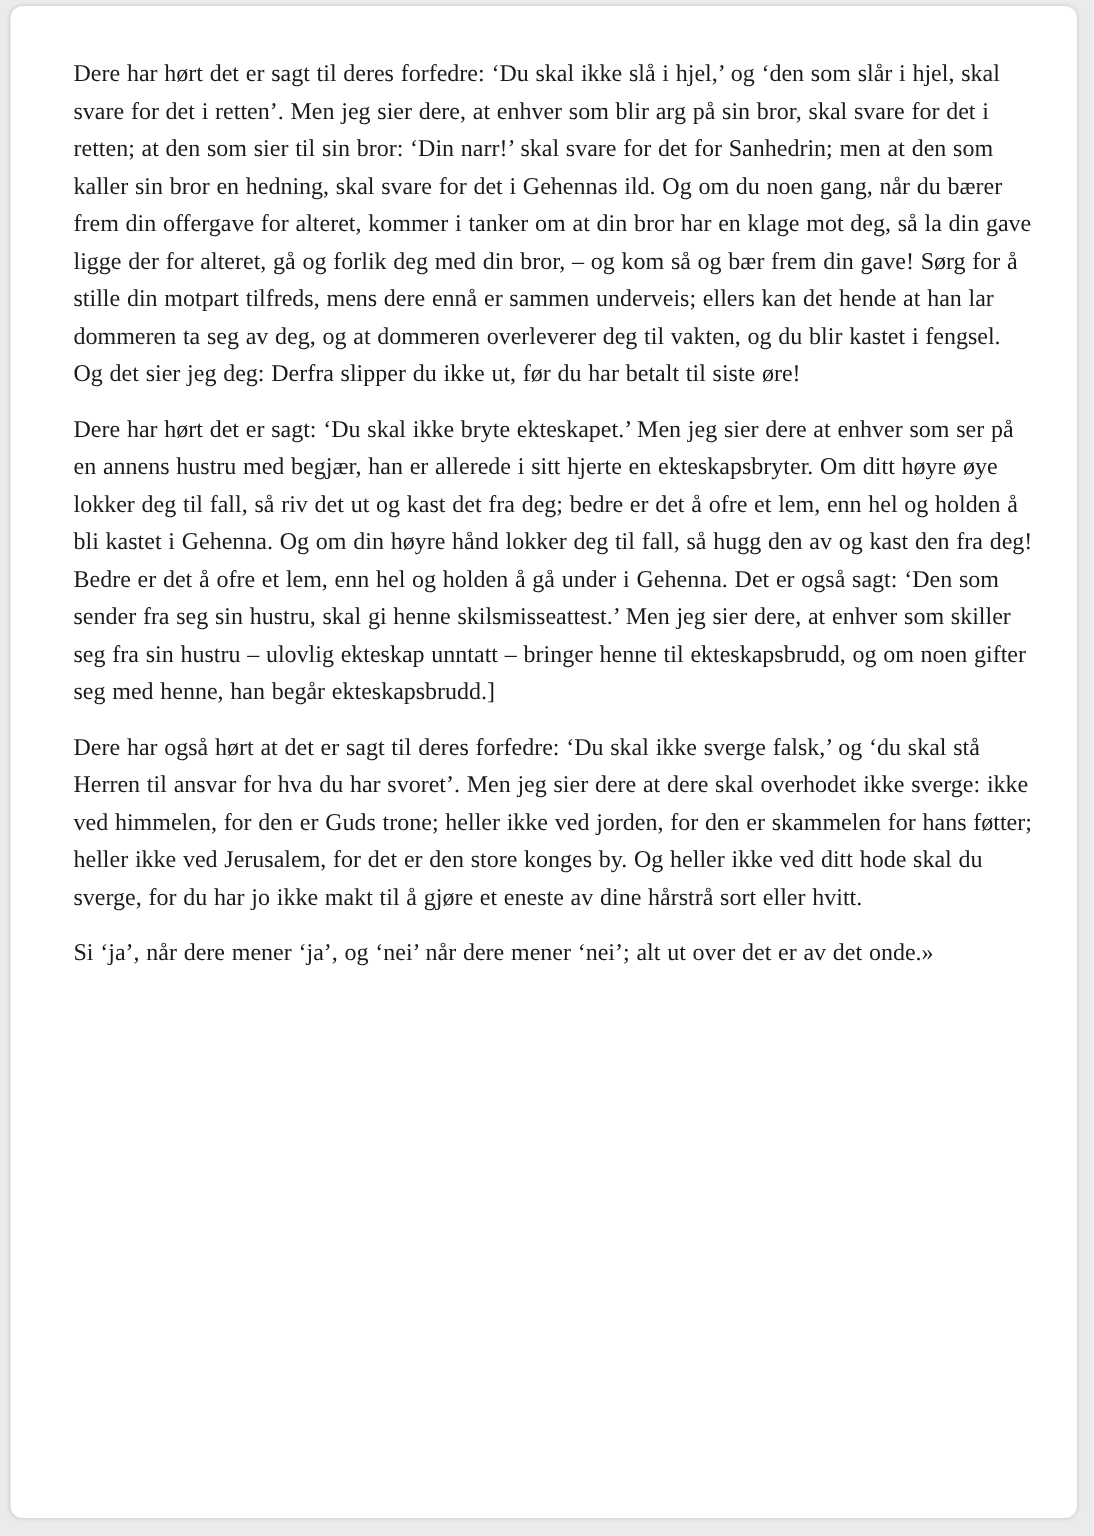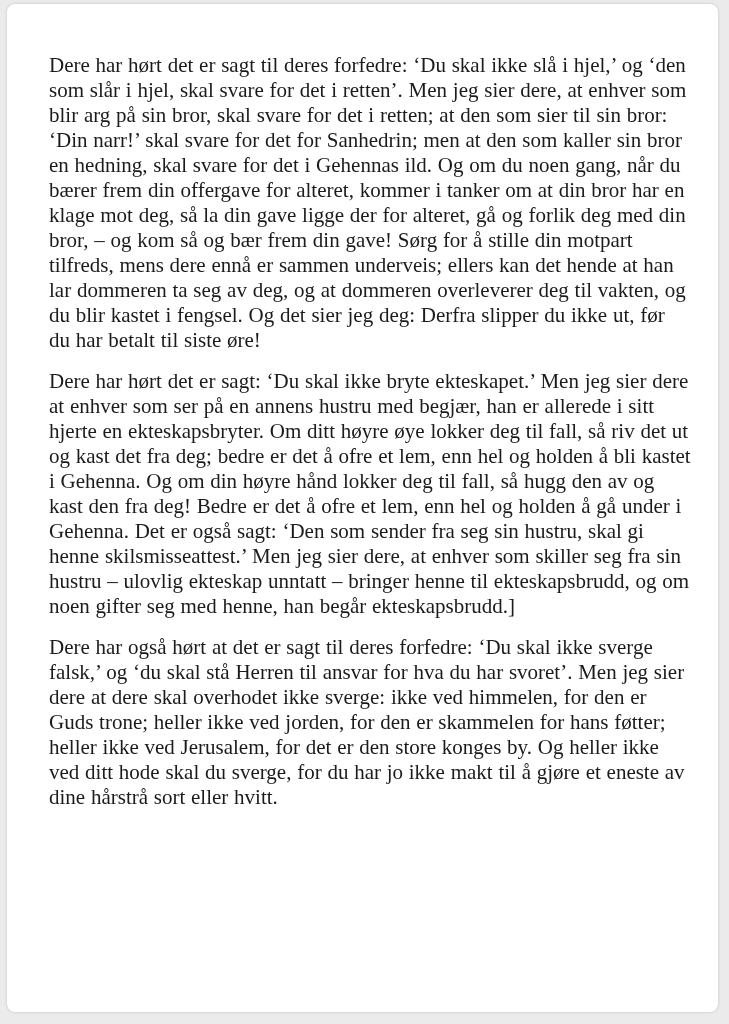--- a/index.html
+++ b/index.html
@@ -21,32 +21,33 @@
     height: 1008px;
     background: #ffffff;
     border-radius: 8px;
     box-shadow: 0 0 3px rgba(0,0,0,0.18);
     box-sizing: border-box;
   }
   .content {
     padding: 33px 28px 0 42px;
   }
   p.para {
-    margin: 16px 0 12px 0;
+    margin: 0 0 12px 0;
     width: 642px;
     font-family: "Liberation Serif", "DejaVu Serif", serif;
-    font-size: 21px;
+    font-size: 16px;
     line-height: 25px;
     color: #1b1b1b;
     text-align: left;
     word-spacing: 0.5px;
   }
 </style>
 </head>
 <body>
 
 <div class="paper" lang="no">
   <div class="content">
     <p class="para">Dere har hørt det er sagt til deres forfedre: ‘Du skal ikke slå i hjel,’ og ‘den som slår i hjel, skal svare for det i retten’. Men jeg sier dere, at enhver som blir arg på sin bror, skal svare for det i retten; at den som sier til sin bror: ‘Din narr!’ skal svare for det for Sanhedrin; men at den som kaller sin bror en hedning, skal svare for det i Gehennas ild. Og om du noen gang, når du bærer frem din offergave for alteret, kommer i tanker om at din bror har en klage mot deg, så la din gave ligge der for alteret, gå og forlik deg med din bror, – og kom så og bær frem din gave! Sørg for å stille din motpart tilfreds, mens dere ennå er sammen underveis; ellers kan det hende at han lar dommeren ta seg av deg, og at dommeren overleverer deg til vakten, og du blir kastet i fengsel. Og det sier jeg deg: Derfra slipper du ikke ut, før du har betalt til siste øre!</p>
     <p class="para">Dere har hørt det er sagt: ‘Du skal ikke bryte ekteskapet.’ Men jeg sier dere at enhver som ser på en annens hustru med begjær, han er allerede i sitt hjerte en ekteskapsbryter. Om ditt høyre øye lokker deg til fall, så riv det ut og kast det fra deg; bedre er det å ofre et lem, enn hel og holden å bli kastet i Gehenna. Og om din høyre hånd lokker deg til fall, så hugg den av og kast den fra deg! Bedre er det å ofre et lem, enn hel og holden å gå under i Gehenna. Det er også sagt: ‘Den som sender fra seg sin hustru, skal gi henne skilsmisseattest.’ Men jeg sier dere, at enhver som skiller seg fra sin hustru – ulovlig ekteskap unntatt – bringer henne til ekteskapsbrudd, og om noen gifter seg med henne, han begår ekteskapsbrudd.]</p>
     <p class="para">Dere har også hørt at det er sagt til deres forfedre: ‘Du skal ikke sverge falsk,’ og ‘du skal stå Herren til ansvar for hva du har svoret’. Men jeg sier dere at dere skal overhodet ikke sverge: ikke ved himmelen, for den er Guds trone; heller ikke ved jorden, for den er skammelen for hans føtter; heller ikke ved Jerusalem, for det er den store konges by. Og heller ikke ved ditt hode skal du sverge, for du har jo ikke makt til å gjøre et eneste av dine hårstrå sort eller hvitt.</p>
+    <p class="para">Si ‘ja’, når dere mener ‘ja’, og ‘nei’ når dere mener ‘nei’; alt ut over det er av det onde.»</p>
   </div>
 </div>
 
 </body></html>

